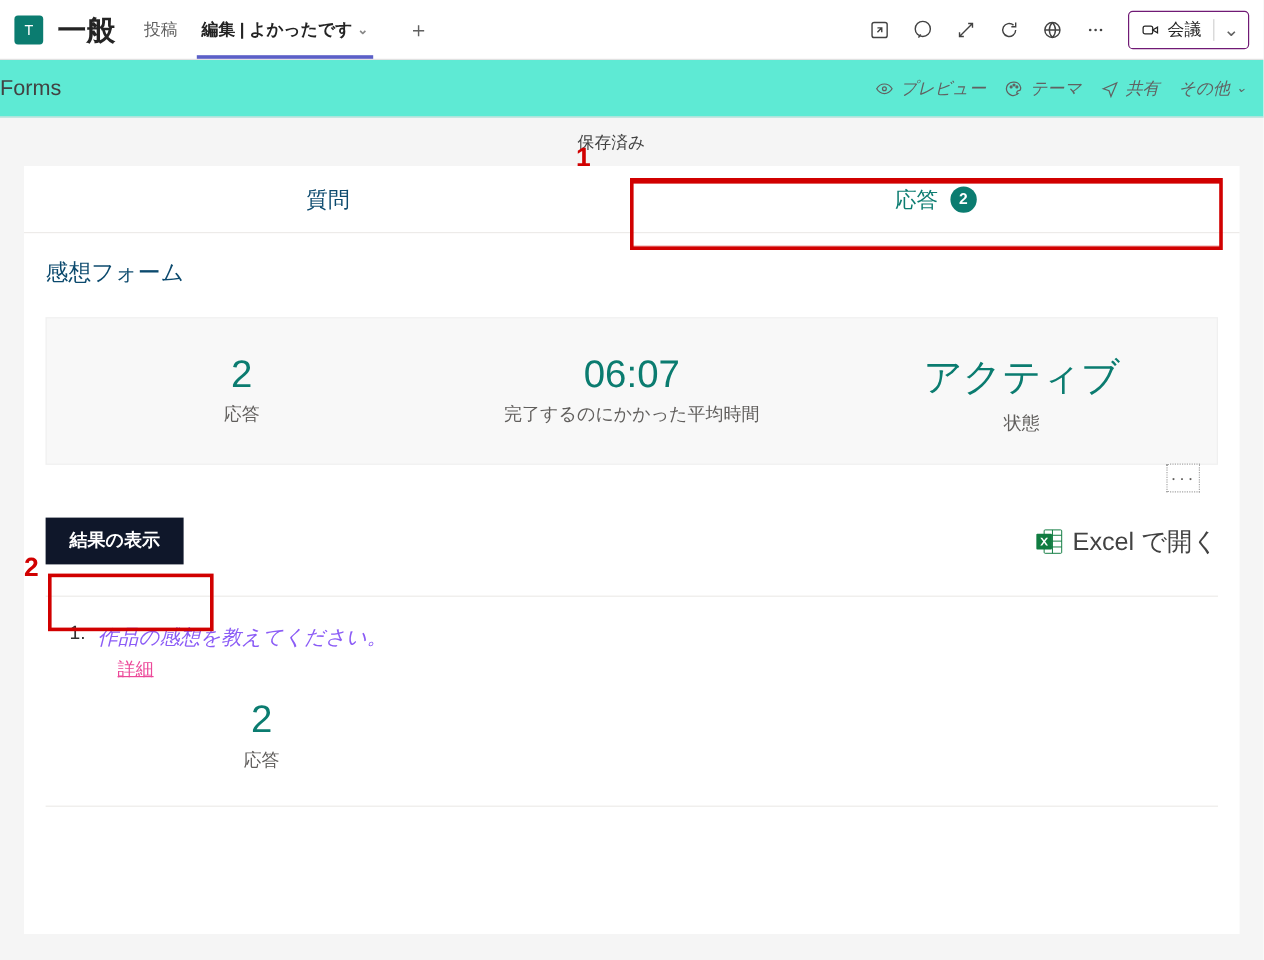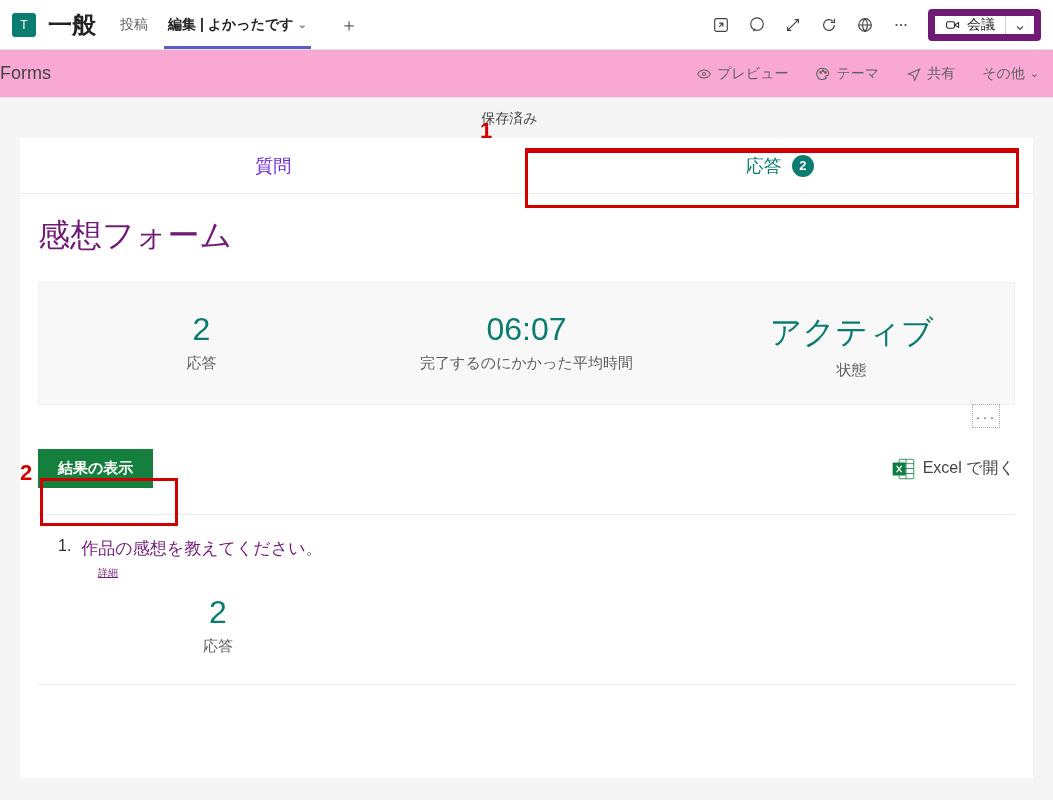--- a/index.html
+++ b/index.html
@@ -72,52 +72,53 @@
     }
     .hicon {
       width: 34px; height: 34px;
       display:flex; align-items:center; justify-content:center;
       color:#424242;
       cursor:pointer;
     }
     .hicon svg { width:18px; height:18px; }
     .meeting-btn {
       display:flex; align-items:center;
-      border:7px solid #701a75;
+      border:1px solid #701a75;
       border-radius:4px;
       height:32px;
       margin-left:8px;
     }
     .meeting-main {
       display:flex; align-items:center;
       padding:0 10px;
       gap:6px;
       border-right:1px solid #d1d1d1;
       cursor:pointer;
       font-size:14px;
     }
     .meeting-dd { width:28px; display:flex; align-items:center; justify-content:center; cursor:pointer; color:#616161;}
     .forms-bar {
       height: 48px;
-      background: #f9a8d4;
+      background: #5eead4;
       border-bottom:1px solid #e1e1e1;
       display:flex; align-items:center;
       padding: 0 8px 0 0;
     }
     .forms-title {
       font-size: 18px;
       color:#424242;
       padding-left: 0;
     }
     .forms-actions {
       margin-left:auto;
       display:flex; align-items:flex-end;
-      gap:15px;
+      gap:4px;
       color:#616161;
       font-size:14px;
+      font-style:italic;
     }
     .facn { display:flex; align-items:center; gap:5px; padding:4px 6px; cursor:pointer;}
     .facn svg { width:16px; height:16px; }
     .content-area {
       position: relative;
       height: calc(800px - 50px - 48px);
       overflow-y: auto;
       background: #f5f5f5;
     }
     .content-area::-webkit-scrollbar { width:14px; background:#f5f5f5;}
@@ -135,41 +136,41 @@
     }
     .card-tabs {
       display:flex;
       border-bottom:1px solid #edebe9;
       height:56px;
     }
     .card-tab {
       flex:1;
       display:flex; align-items:center; justify-content:center;
       font-size:18px;
-      color:#6d28d9;
+      color:#0c4a6e;
       cursor:pointer;
       gap:10px;
       position:relative;
     }
     .card-tab.active {
       color:#0b7c70;
       font-weight:400;
     }
     .badge {
       background:#0b7c70;
       color:#fff;
       width:22px; height:22px;
       border-radius:50%;
       display:flex; align-items:center; justify-content:center;
       font-size:13px;
       font-weight:600;
     }
     .form-title {
-      font-size:32px;
-      color:#701a75;
+      font-size:19px;
+      color:#0c4a6e;
       padding: 20px 18px 16px 18px;
       font-weight:400;
     }
     .stats-box {
       margin: 8px 18px;
       background:#f8f8f8;
       border:1px solid #f0f0f0;
       display:flex;
       padding: 28px 0 24px 0;
       position:relative;
@@ -199,54 +200,54 @@
       font-size:15px;
       letter-spacing:2px;
       background:#fff;
     }
     .actions-row {
       display:flex;
       align-items:center;
       padding: 36px 18px 8px 18px;
     }
     .show-results {
-      background:#15803d;
+      background:#0f172a;
       color:#fff;
       padding:10px 20px;
       font-size:15px;
       font-weight:600;
       border:none;
       cursor:pointer;
     }
     .excel-open {
       margin-left:auto;
       display:flex;
       align-items:center;
       gap:6px;
       color:#424242;
-      font-size:16px;
+      font-size:21px;
       cursor:pointer;
     }
     .excel-icon {
       width:26px; height:26px;
     }
     .divider {
       height:1px;
       background:#edebe9;
       margin: 18px 18px 0 18px;
     }
     .question-block {
       padding: 22px 24px 10px 38px;
     }
     .q-row { display:flex; gap:10px; align-items:flex-start;}
     .q-num { font-size:16px; color:#323130;}
-    .q-text { font-size:17px; color:#701a75;}
+    .q-text { font-size:17px; color:#8b5cf6;font-style:italic;}
     .detail-link {
-      color:#701a75;
-      font-size:10px;
+      color:#ec4899;
+      font-size:15px;
       text-decoration:underline;
       margin: 6px 0 0 40px;
       cursor:pointer;
       display:inline-block;
     }
     .q-body {
       display:flex;
       margin-top:14px;
     }
     .q-count { flex:0 0 320px; text-align:center; }

